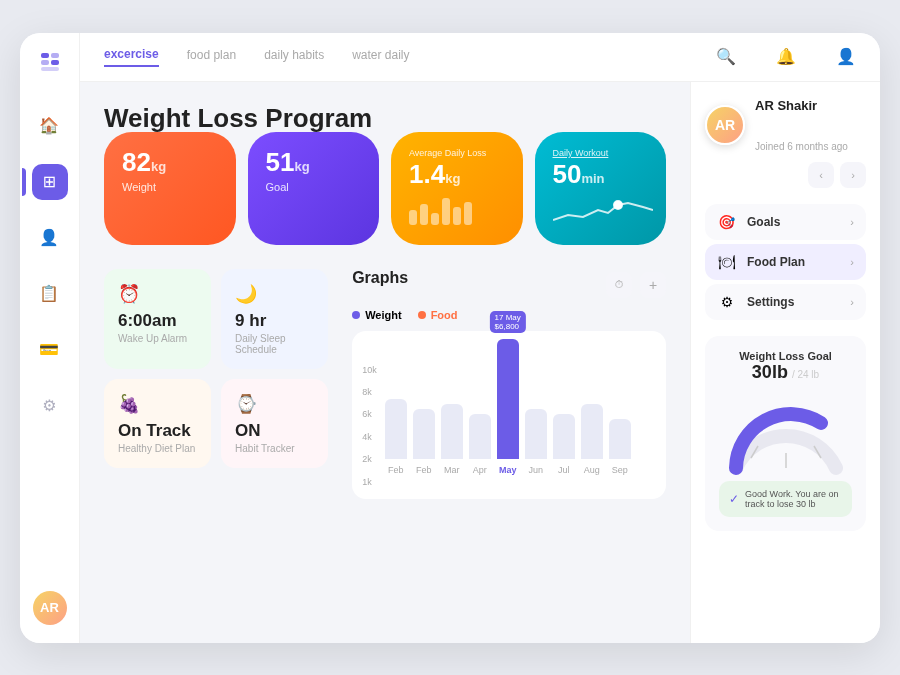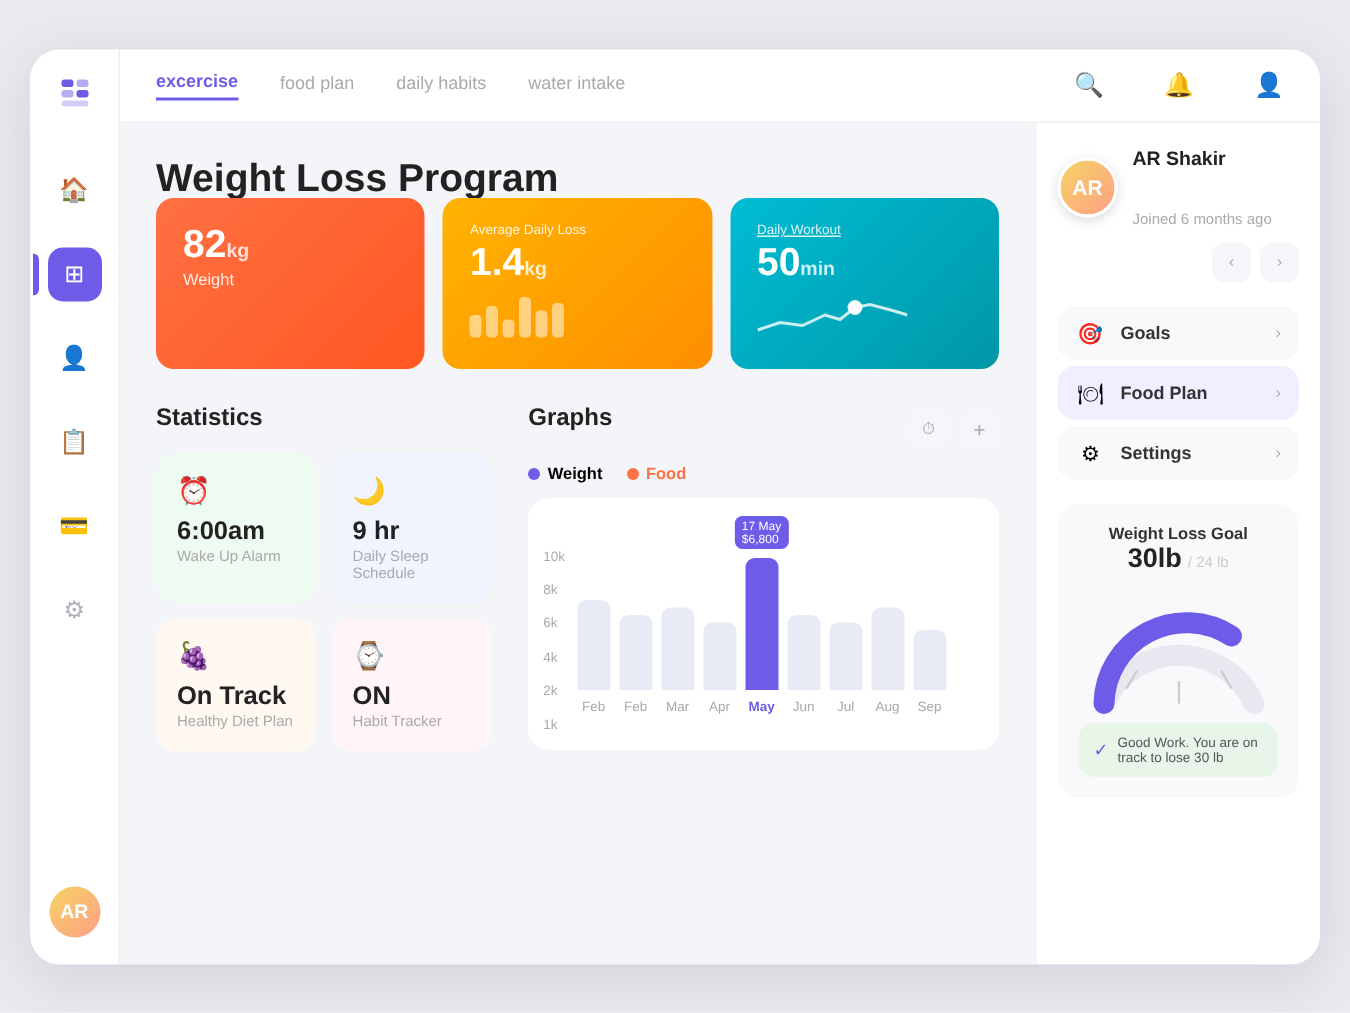--- a/index.html
+++ b/index.html
@@ -142,21 +142,21 @@
       margin-top: 3px;
       margin-bottom: 18px;
     }
     
     .stat-cards {
       display: flex;
       gap: 12px;
       margin-bottom: 24px;
     }
     .stat-card {
-      border-radius: 12px;
+      border-radius: 28px;
       padding: 16px 18px;
       flex: 1;
       min-width: 0;
       position: relative;
       overflow: hidden;
     }
     .stat-card.orange { background: linear-gradient(135deg, #ff7043, #ff5722); }
     .stat-card.purple { background: linear-gradient(135deg, #7c4dff, #5c35e0); }
     .stat-card.yellow { background: linear-gradient(135deg, #ffb300, #ff8f00); }
     .stat-card.cyan { background: linear-gradient(135deg, #00bcd4, #0097a7); }
@@ -456,41 +456,47 @@
       <div class="sidebar-avatar">AR</div>
     </div>
   </div>
 
   <div class="main-content">
 
     <div class="top-nav">
       <div class="nav-item active">excercise</div>
       <div class="nav-item">food plan</div>
       <div class="nav-item">daily habits</div>
-      <div class="nav-item">water intake</div>
+      <div class="nav-item">water daily</div>
       <div class="nav-spacer"></div>
       <div class="nav-icon">🔍</div>
       <div class="nav-icon">🔔</div>
       <div class="nav-icon">👤</div>
     </div>
 
     <div class="body-area">
 
       <div class="center-panel">
         <div class="page-title">Weight Loss Program</div>
 
         <div class="stat-cards">
 
           <div class="stat-card orange">
             <div class="stat-card-value">
               <span>82</span><span class="stat-card-unit">kg</span>
             </div>
             <div class="stat-card-label">Weight</div>
           </div>
 
+          <div class="stat-card purple">
+            <div class="stat-card-value">
+              <span>51</span><span class="stat-card-unit">kg</span>
+            </div>
+            <div class="stat-card-label">Goal</div>
+          </div>
 
           <div class="stat-card yellow">
             <div style="font-size:9px;color:rgba(255,255,255,0.85);margin-bottom:2px;">Average Daily Loss</div>
             <div class="stat-card-value">
               <span>1.4</span><span class="stat-card-unit">kg</span>
             </div>
             <div class="stat-card-bars">
               <div class="stat-bar" style="height:50%"></div>
               <div class="stat-bar" style="height:70%"></div>
               <div class="stat-bar" style="height:40%"></div>
@@ -510,21 +516,20 @@
                 <polyline points="0,25 15,20 30,22 45,15 55,18 65,10 75,8 90,12 100,15" fill="none" stroke="rgba(255,255,255,0.8)" stroke-width="2"></polyline>
                 <circle cx="65" cy="10" r="4" fill="white" stroke="rgba(255,255,255,0.9)" stroke-width="2"></circle>
               </svg>
             </div>
           </div>
         </div>
 
         <div class="two-col">
 
           <div class="stats-section">
-            <div class="section-title">Statistics</div>
             <div class="stat-items">
               <div class="stat-item green-bg">
                 <div class="stat-item-icon">⏰</div>
                 <div class="stat-item-value">6:00am</div>
                 <div class="stat-item-label">Wake Up Alarm</div>
               </div>
               <div class="stat-item blue-bg">
                 <div class="stat-item-icon">🌙</div>
                 <div class="stat-item-value">9 hr</div>
                 <div class="stat-item-label">Daily Sleep Schedule</div>
@@ -586,21 +591,21 @@
                     <div class="bar light-bar" style="height:55px;"></div>
                     <div class="bar-label">Mar</div>
                   </div>
 
                   <div class="bar-group">
                     <div class="bar light-bar" style="height:45px;"></div>
                     <div class="bar-label">Apr</div>
                   </div>
 
                   <div class="bar-group">
-                    <div class="bar purple-bar" style="height:88px;position:relative;">
+                    <div class="bar purple-bar" style="height:120px;position:relative;">
                       <div class="bar-tooltip">17 May<br>$6,800</div>
                     </div>
                     <div class="bar-label" style="font-weight:700;color:#6c5ce7;">May</div>
                   </div>
 
                   <div class="bar-group">
                     <div class="bar light-bar" style="height:50px;"></div>
                     <div class="bar-label">Jun</div>
                   </div>
 

